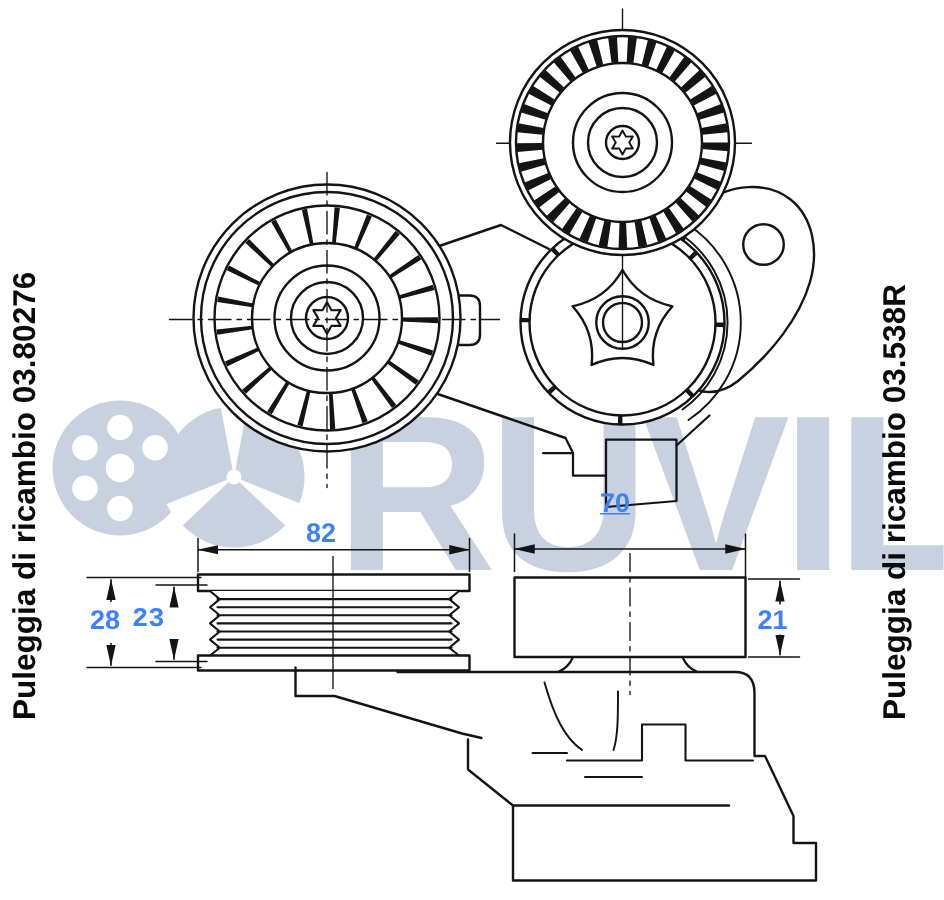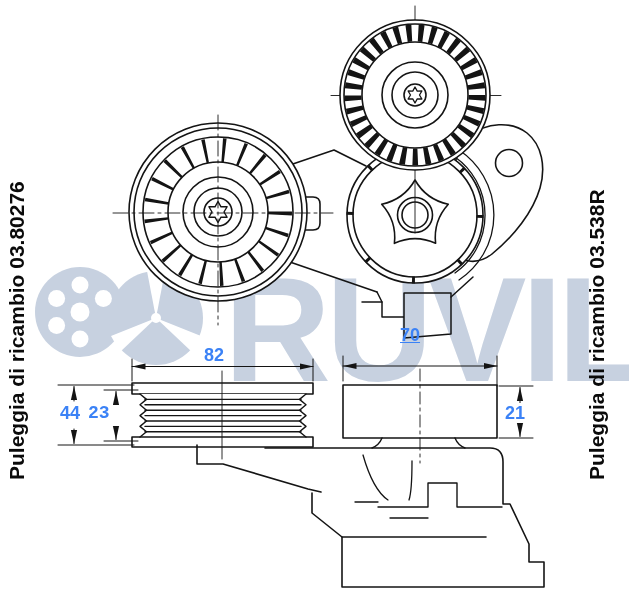--- a/index.html
+++ b/index.html
@@ -181,18 +181,18 @@
 
       <path d="M499 386 H533 M499 438 H533"></path>
       <line x1="520" y1="403" x2="520" y2="387.5" marker-end="url(#ar)"></line>
       <line x1="520" y1="422" x2="520" y2="436.5" marker-end="url(#ar)"></line>
     </g>
   </g>
 </svg>
 
 <div class="dim" id="dim82">82</div>
 <div class="dim" id="dim70">70</div>
-<div class="dim bg" id="dim28">44</div>
+<div class="dim bg" id="dim28">28</div>
 <div class="dim bg" id="dim23">23</div>
 <div class="dim bg" id="dim24">21</div>
 
 <div class="vlabel left">Puleggia di ricambio 03.80276</div>
 <div class="vlabel right">Puleggia di ricambio 03.538R</div>
 
 </body></html>

